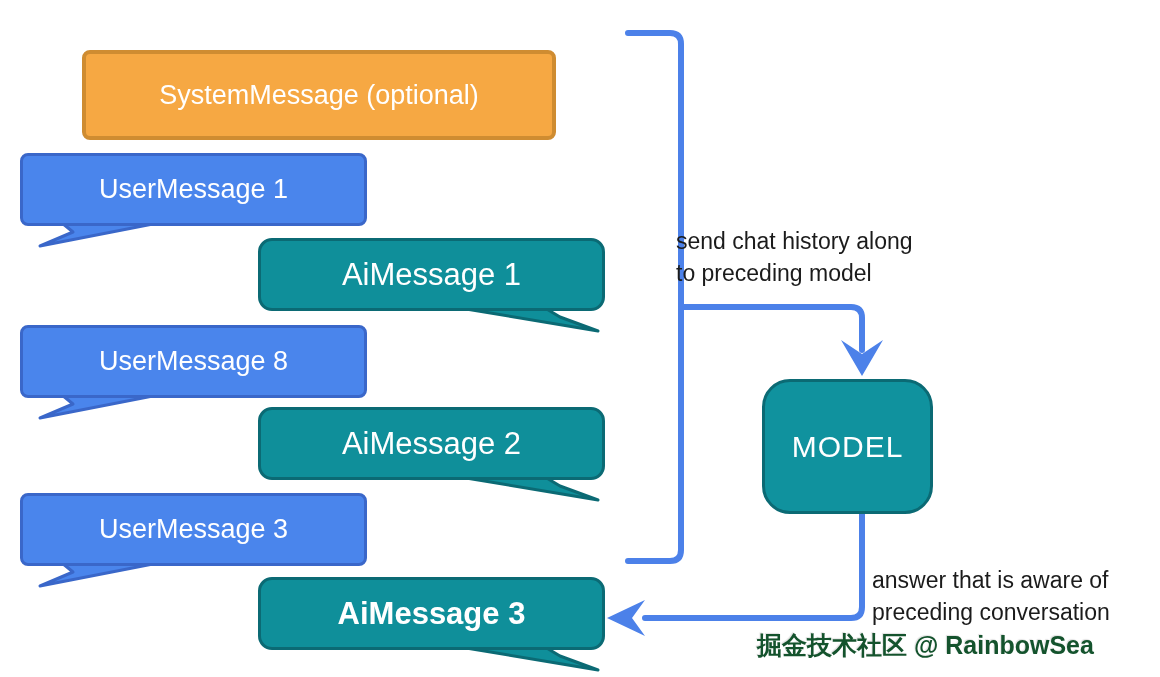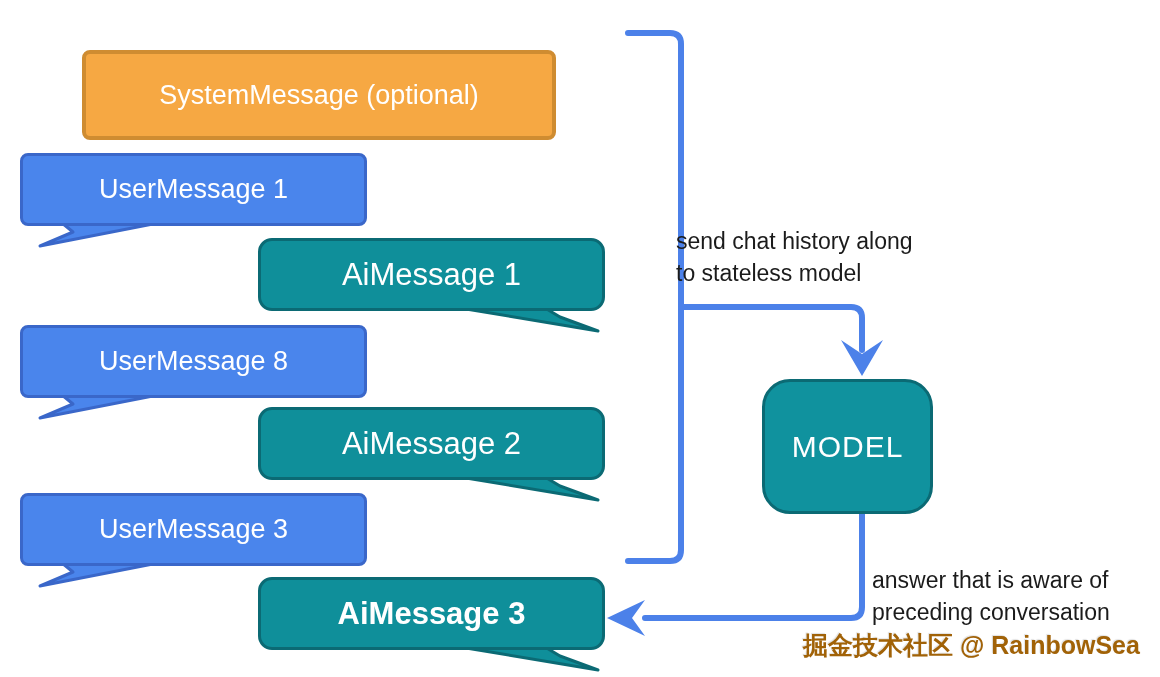--- a/index.html
+++ b/index.html
@@ -40,22 +40,22 @@
     font-size:30px;letter-spacing:1px;
   }
   .note{
     position:absolute;
     color:#1b1b1b;font-size:23px;line-height:32px;
     white-space:nowrap;
   }
   .send-note{left:676px;top:225px;}
   .answer-note{left:872px;top:564px;}
   .watermark{
-    position:absolute;left:803px;top:629px;
-    font-size:25px;font-weight:700;color:#a16207;
+    position:absolute;left:757px;top:629px;
+    font-size:25px;font-weight:700;color:#14532d;
     text-shadow:2px 2px 1px #ffffff, -1px -1px 1px rgba(0,0,0,0.12);
     white-space:nowrap;
   }
 </style>
 </head>
 <body>
 
 <div class="canvas">
 
   <svg class="links-svg" viewBox="0 0 1160 677" xmlns="http://www.w3.org/2000/svg">
@@ -104,21 +104,21 @@
   <div class="box ai-bubble ai-3">
     <span>AiMessage 3</span>
   </div>
 
   <div class="box model-box">
     <span>MODEL</span>
   </div>
 
   <div class="note send-note">
     <div>send chat history along</div>
-    <div>to stateless model</div>
+    <div>to preceding model</div>
   </div>
 
   <div class="note answer-note">
     <div>answer that is aware of</div>
     <div>preceding conversation</div>
   </div>
 
   <div class="watermark">掘金技术社区 @ RainbowSea</div>
 
 </div>

